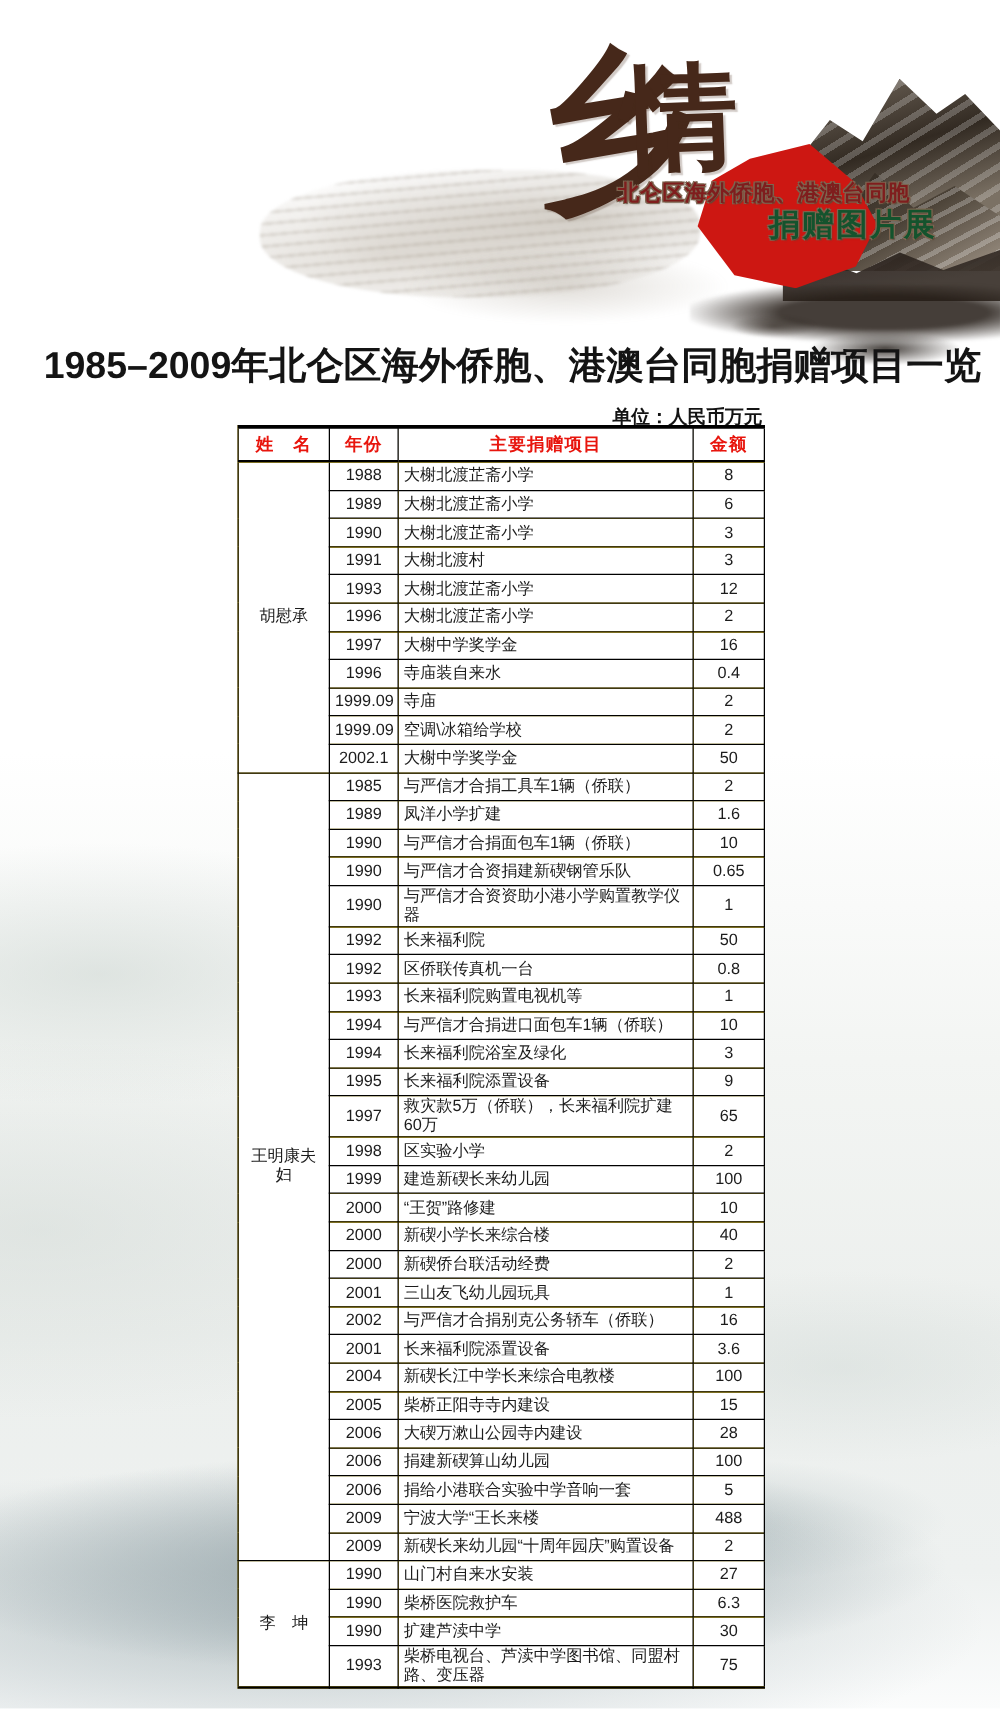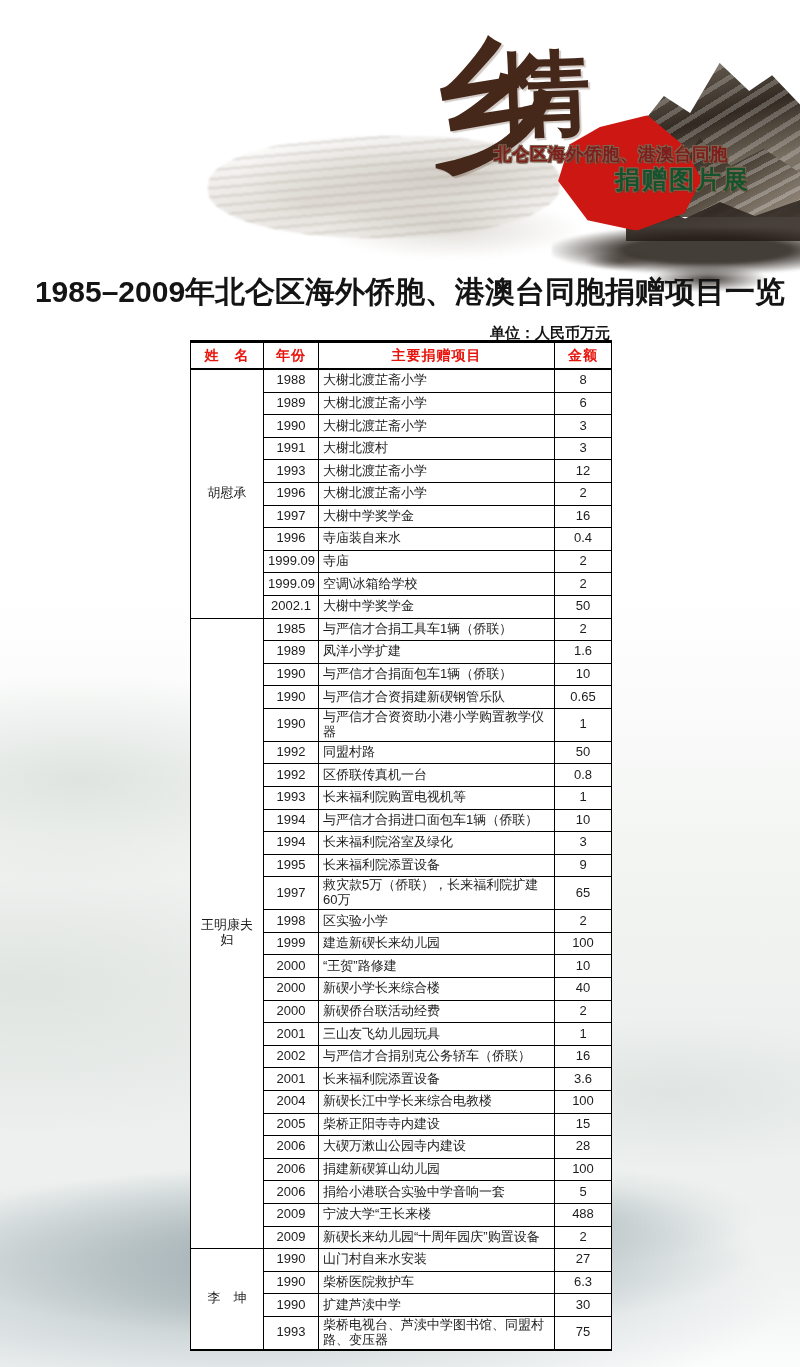--- a/index.html
+++ b/index.html
@@ -211,21 +211,21 @@
               <td class="project-cell">与严信才合资捐建新碶钢管乐队</td>
               <td class="amount-cell">0.65</td>
             </tr>
             <tr>
               <td class="year-cell">1990</td>
               <td class="project-cell">与严信才合资资助小港小学购置教学仪器</td>
               <td class="amount-cell">1</td>
             </tr>
             <tr>
               <td class="year-cell">1992</td>
-              <td class="project-cell">同盟村路</td>
+              <td class="project-cell">长来福利院</td>
               <td class="amount-cell">50</td>
             </tr>
             <tr>
               <td class="year-cell">1992</td>
               <td class="project-cell">区侨联传真机一台</td>
               <td class="amount-cell">0.8</td>
             </tr>
             <tr>
               <td class="year-cell">1993</td>
               <td class="project-cell">长来福利院购置电视机等</td>

